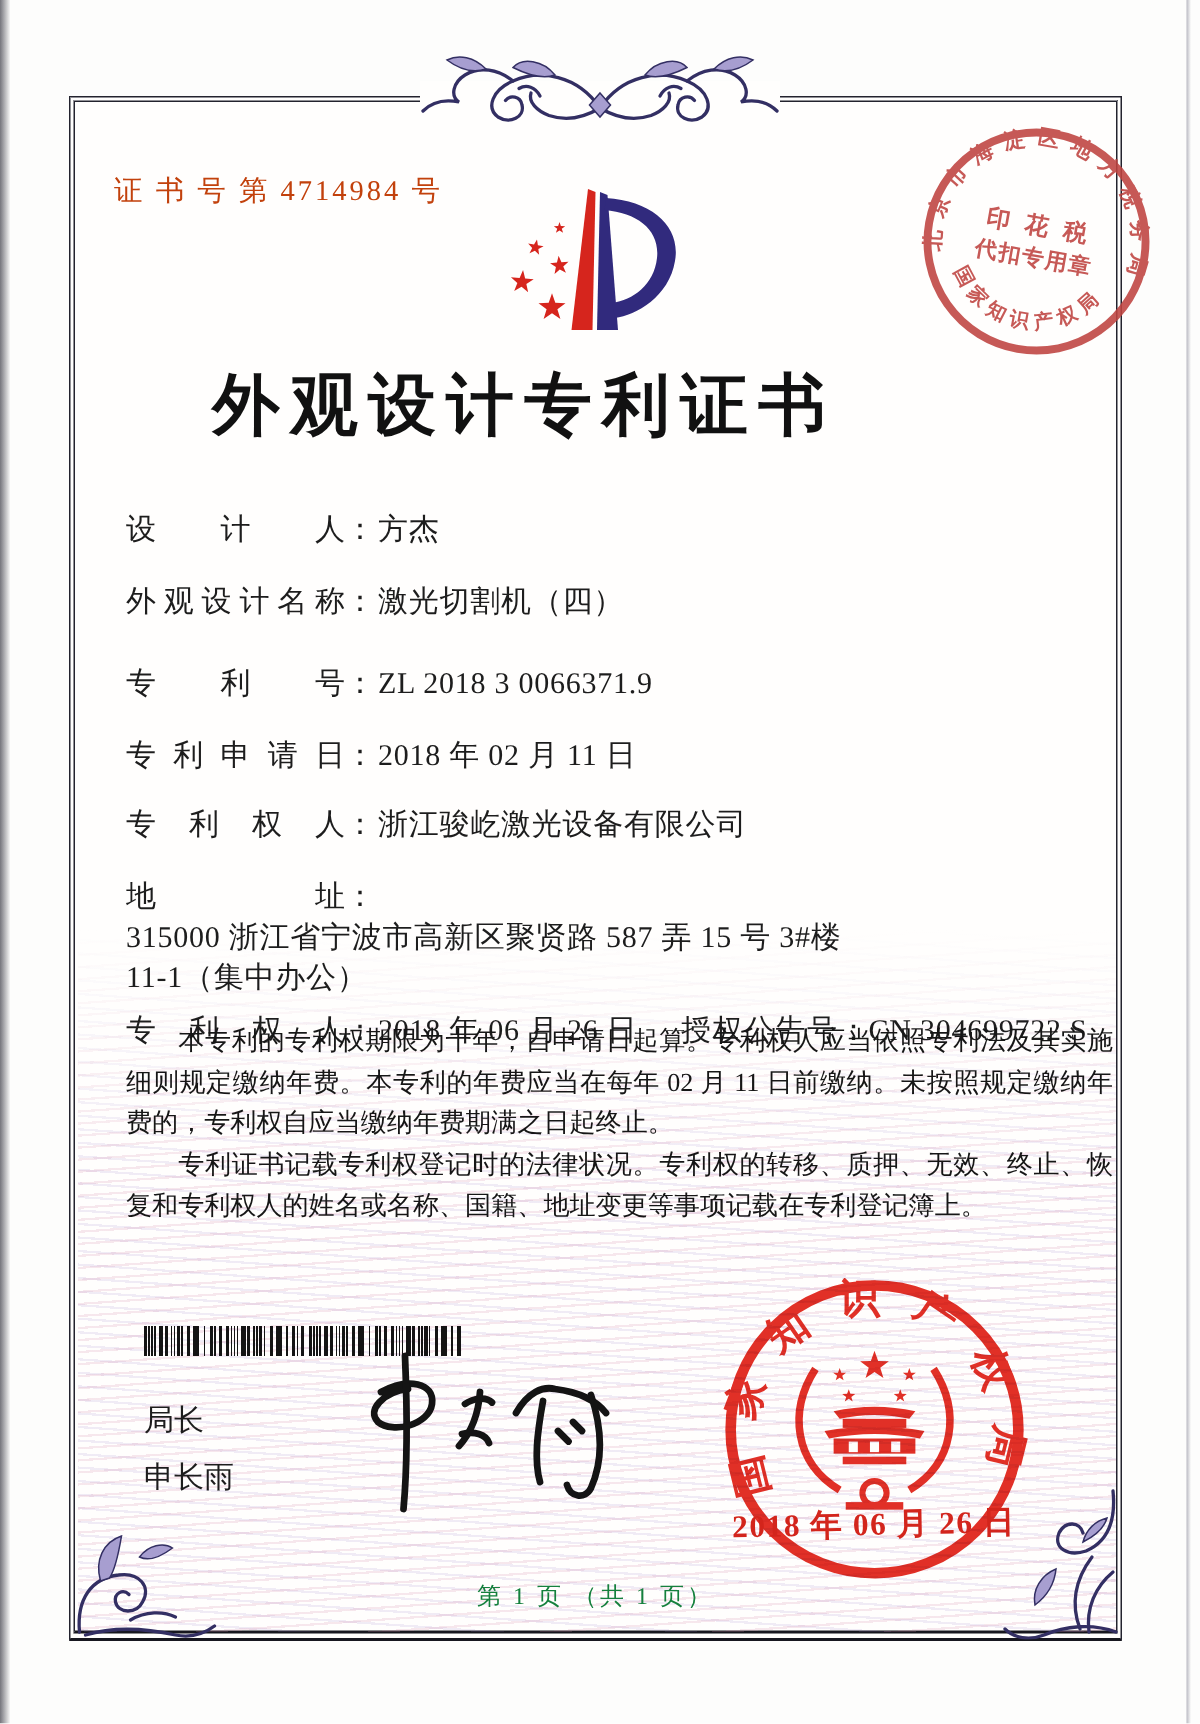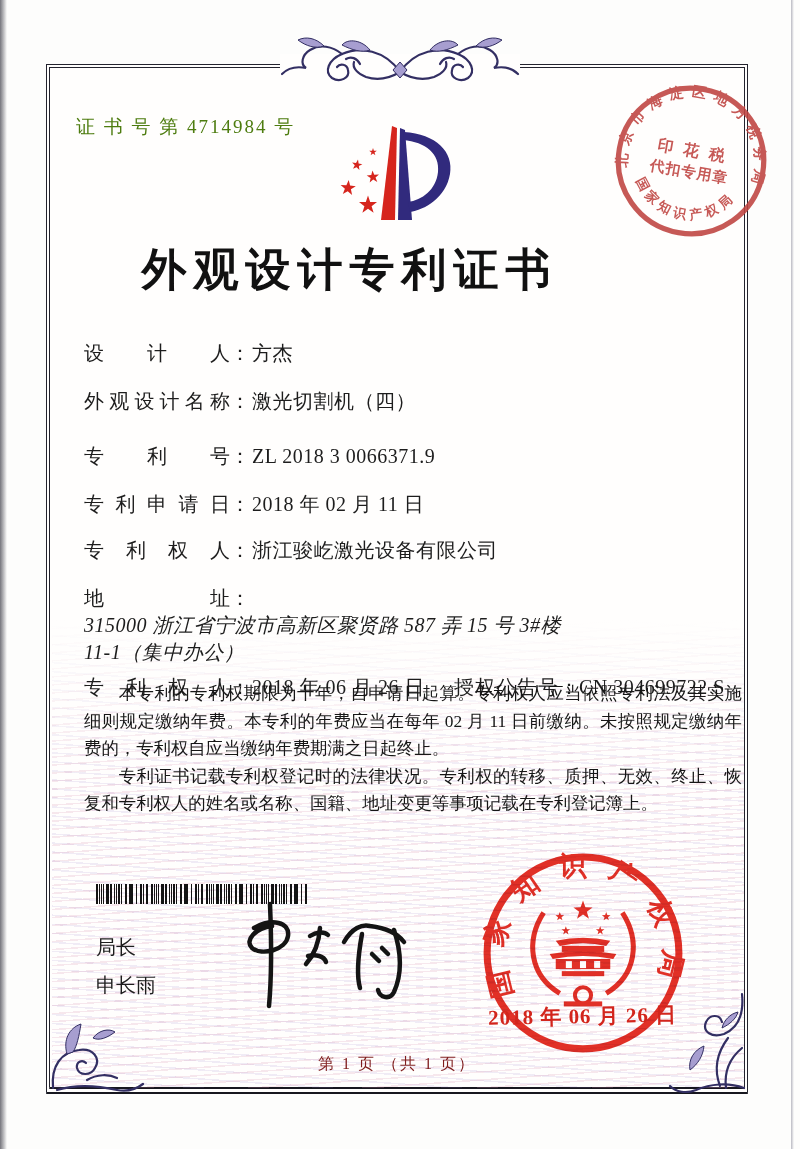--- a/index.html
+++ b/index.html
@@ -25,35 +25,35 @@
       repeating-linear-gradient(184deg,rgba(150,122,198,.14) 0 1.5px,rgba(255,255,255,0) 1.5px 9px);
   }
   .ornament{position:absolute;z-index:2;}
   .orn-top{left:280px;top:20px;}
   .orn-bl{left:47px;top:1018px;}
   .orn-br{left:658px;top:988px;}
   .orn-stroke{fill:none;stroke:#332f63;stroke-width:2.2;stroke-linecap:round;}
   .orn-fill{fill:#a79ed0;stroke:#332f63;stroke-width:1;}
 
   .cert-number{position:absolute;left:76px;top:114px;z-index:3;
-    font-size:19px;letter-spacing:2px;color:#4d7c0f;}
+    font-size:19px;letter-spacing:2px;color:#c2410c;}
   .logo{position:absolute;left:326px;top:110px;z-index:3;}
   .title{position:absolute;left:46px;top:240px;width:600px;text-align:center;z-index:3;
     font-size:45px;font-weight:bold;letter-spacing:7px;text-indent:7px;color:#111;}
 
   .fields{position:absolute;left:84px;top:340px;width:660px;z-index:3;font-size:20px;}
   .frow{line-height:27px;margin-bottom:21px;position:relative;}
   .frow.r-name{margin-bottom:28px;}
   .frow.r-designer{margin-bottom:21px;}
   .frow.r-filing{margin-bottom:19px;}
   .frow.r-address{margin-bottom:8px;}
   .flabel{display:inline-block;width:146px;text-align:justify;text-align-last:justify;vertical-align:top;}
   .fcolon{display:inline-block;width:22px;vertical-align:top;}
   .fvalue{display:inline-block;vertical-align:top;letter-spacing:.5px;}
-  .r-address .fvalue{width:502px;font-style:italic;}
+  .r-address .fvalue{width:502px;}
   .grant-right{position:absolute;left:370px;top:0;white-space:nowrap;}
   .grant-right .glabel{letter-spacing:1px;}
 
   .paragraphs{position:absolute;left:84px;top:680px;width:658px;z-index:3;
     font-size:17.4px;line-height:27.5px;text-align:justify;color:#161616;}
   .paragraphs p{margin:0;text-indent:2em;}
 
   .barcode{position:absolute;left:96px;top:884px;width:212px;height:20px;z-index:3;
     background-image:
       repeating-linear-gradient(90deg,#141414 0 2px,rgba(0,0,0,0) 2px 3px,#141414 3px 4px,rgba(0,0,0,0) 4px 7px,#141414 7px 8px,rgba(0,0,0,0) 8px 11px),
@@ -62,21 +62,21 @@
     font-family:Liberation Sans, sans-serif;}
   .director .d-title{margin-bottom:16px;}
   .signature{position:absolute;left:212px;top:898px;z-index:4;}
   .sig-stroke{fill:none;stroke:#141414;stroke-width:4.5;stroke-linecap:round;stroke-linejoin:round;}
 
   .seal-tax{position:absolute;left:612px;top:82px;z-index:5;opacity:.88;}
   .seal-office{position:absolute;left:477px;top:852px;z-index:5;opacity:.95;mix-blend-mode:multiply;}
   .seal-date{position:absolute;left:488px;top:1002px;width:210px;z-index:6;
     color:#d3251c;font-size:21px;font-weight:bold;letter-spacing:1px;transform:rotate(-1deg);}
   .footer{position:absolute;left:46px;top:1054px;width:702px;text-align:center;z-index:3;
-    font-size:16px;letter-spacing:2px;color:#7f1d1d;}
+    font-size:16px;letter-spacing:2px;color:#15803d;}
 </style>
 </head>
 <body>
 
 <div class="photo-edge-left"></div>
 <div class="photo-edge-right"></div>
 
 <div class="frame"></div>
 <div class="guilloche"></div>
 

